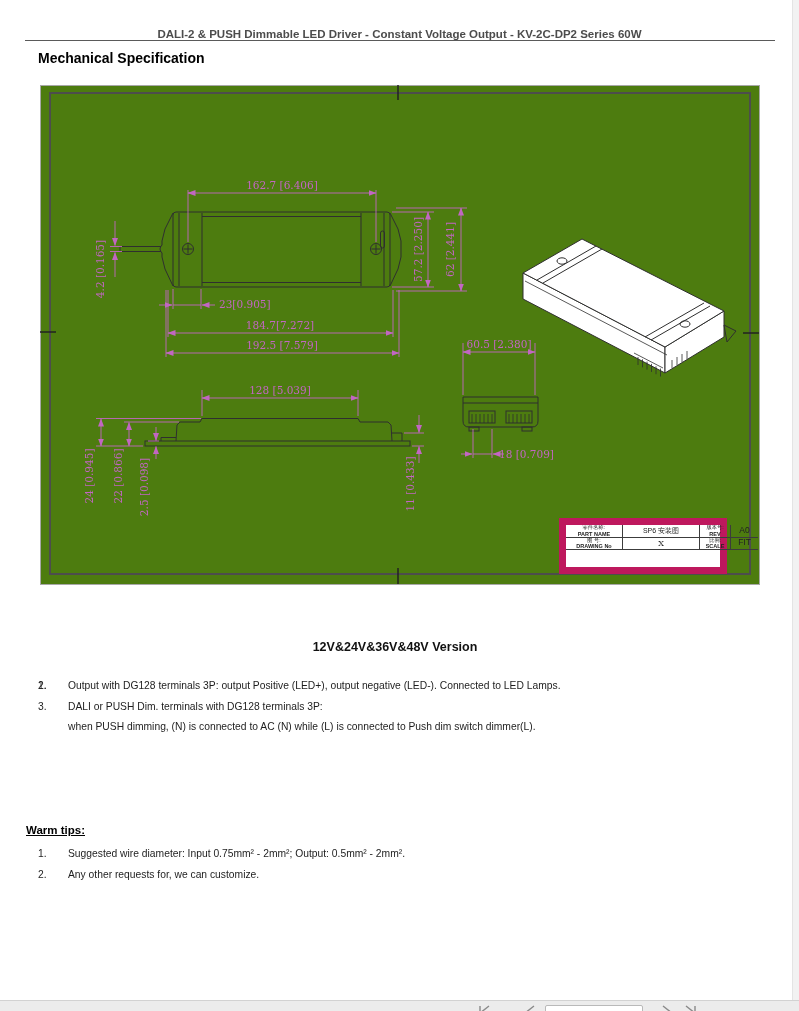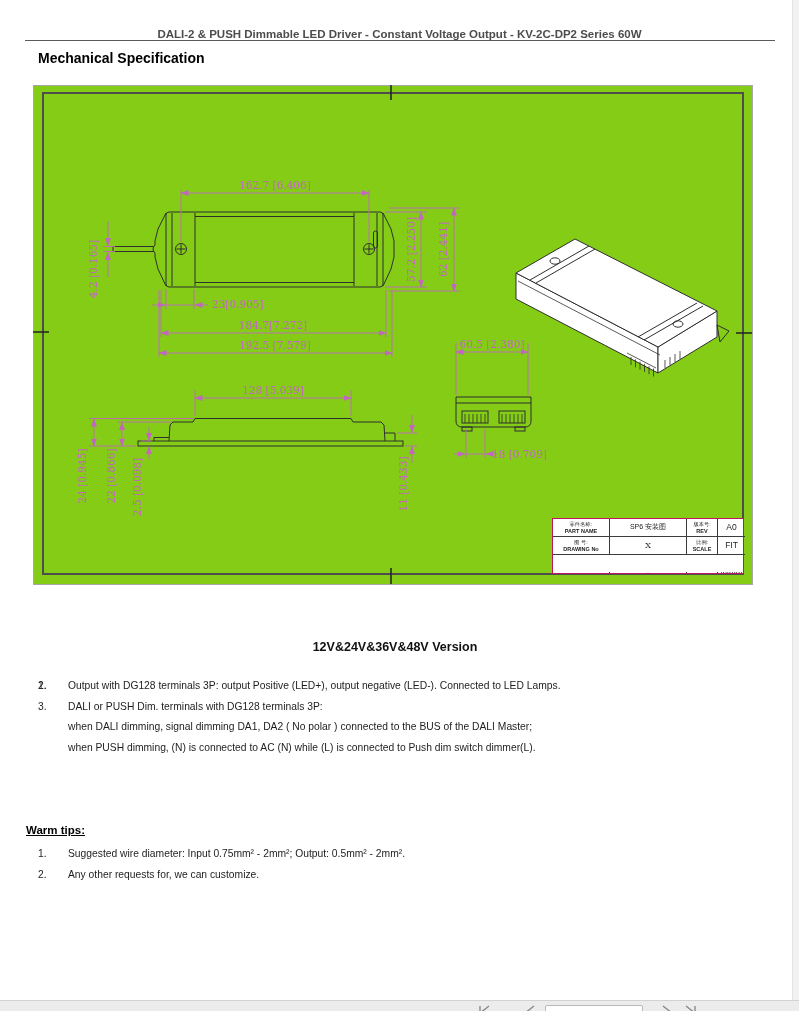--- a/index.html
+++ b/index.html
@@ -8,28 +8,28 @@
     position:relative; width:799px; height:1011px; background:#ffffff;
     font-family:"Liberation Sans", sans-serif; color:#1b1b1b; overflow:hidden;
   }
   .header-title {
     position:absolute; top:28px; left:0; width:100%; text-align:center;
     font-size:11.5px; font-weight:bold; color:#4c4c4c; letter-spacing:0;
   }
   .header-rule { position:absolute; top:40px; left:25px; width:750px; border-top:1px solid #5a5a5a; }
   .section-title { position:absolute; top:50px; left:38px; font-size:14px; font-weight:bold; color:#000; }
 
-  .drawing-frame { position:absolute; left:33px; top:85px; width:720px; height:500px; background:#84cc16; }
+  .drawing-frame { position:absolute; left:40px; top:85px; width:720px; height:500px; background:#4d7c0f; }
   .drawing-frame svg { display:block; }
 
   
   .title-block {
-    position:absolute; left:519px; top:433px; width:192px; height:56px;
+    position:absolute; left:519px; top:433px; width:168px; height:56px;
     display:grid; grid-template-columns:57px 77px 31px 27px; grid-template-rows:1fr 1fr 1fr;
-    border:1px solid #be185d; background:#fff; font-size:5.5px; color:#222;
+    border:7px solid #be185d; background:#fff; font-size:5.5px; color:#222;
   }
   .title-block .cell { border-right:1px solid #3c3c3c; border-bottom:1px solid #3c3c3c;
     display:flex; flex-direction:column; align-items:center; justify-content:center; line-height:1.15; overflow:hidden; }
   .title-block .cell.last-col { border-right:none; }
   .title-block .cell.last-row { border-bottom:none;margin-top:17px; }
   .tb-cn { font-size:5.5px; transform:scale(.95); }
   .tb-en { font-size:5.5px; font-weight:bold; }
   .tb-val { font-size:8.5px; }
   .tb-val-sm { font-size:7px; }
   .tb-x { font-family:"DejaVu Serif", serif; font-size:8px; }
@@ -296,23 +296,20 @@
   </div>
   <div class="note-row">
     <span class="num">2.</span>
     <span>Output with DG128 terminals 3P: output Positive (LED+), output negative (LED-). Connected to LED Lamps.</span>
   </div>
   <div class="note-row">
     <span class="num">3.</span>
     <span>DALI or PUSH Dim. terminals with DG128 terminals 3P:</span>
   </div>
   <div class="note-row">
-    <span>when DALI dimming, signal dimming DA1, DA2 ( No polar ) connected to the BUS of the DALI Master;</span>
-  </div>
-  <div class="note-row">
     <span>when PUSH dimming, (N) is connected to AC (N) while (L) is connected to Push dim switch dimmer(L).</span>
   </div>
 </div>
 
 <div class="warm-tips-title">Warm tips:</div>
 <div class="warm-tips">
   <div class="note-row">
     <span class="num">1.</span>
     <span>Suggested wire diameter: Input 0.75mm² - 2mm²; Output: 0.5mm² - 2mm².</span>
   </div>

